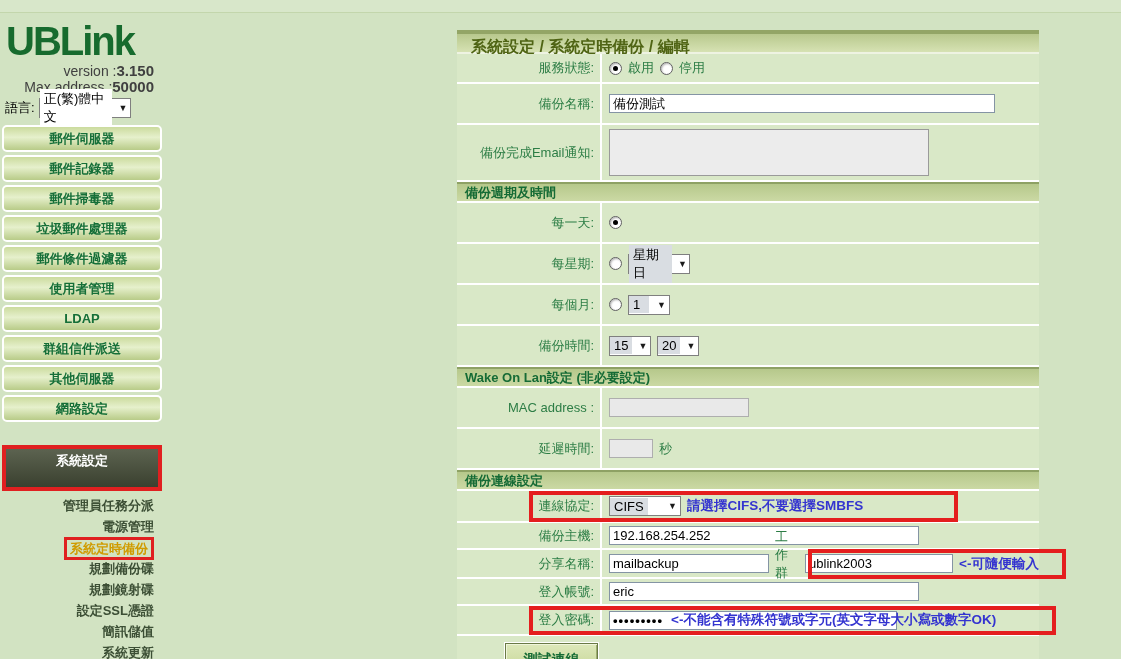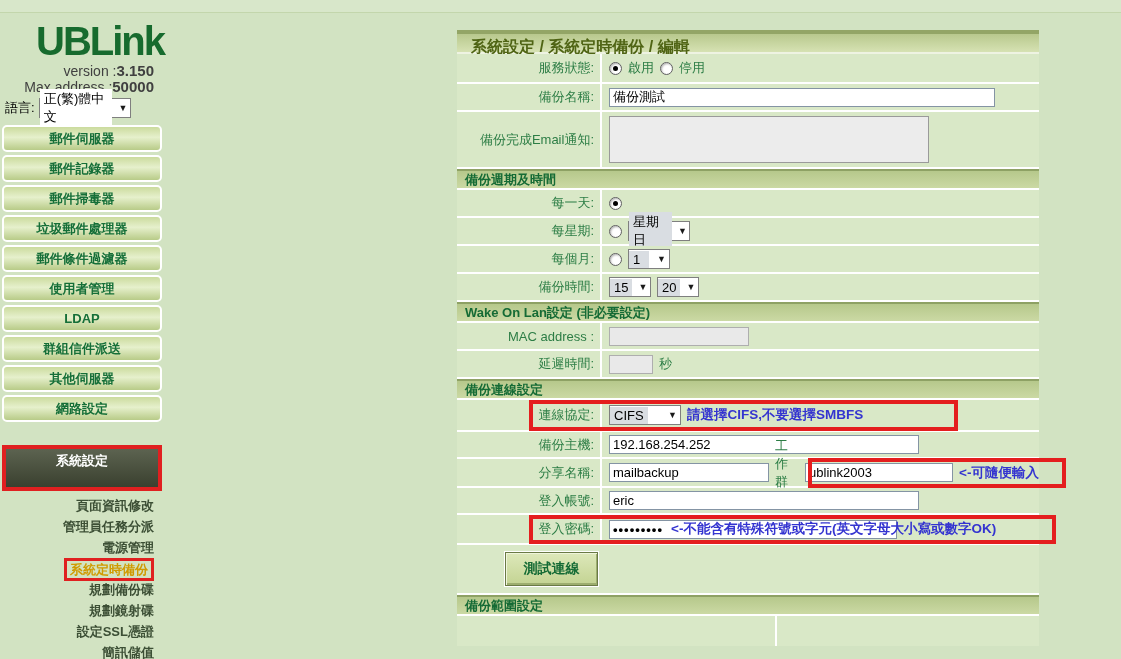--- a/index.html
+++ b/index.html
@@ -2,21 +2,21 @@
 <html><head>
 <meta charset="utf-8">
 <style>
   * { box-sizing: border-box; margin: 0; padding: 0; }
   html,body { width:1121px; height:659px; overflow:hidden; }
   body { font-family:"Liberation Sans","DejaVu Sans",sans-serif; background:#d2e3c2; position:relative; }
   .topbar { height:13px; background:#d8e7ca; border-bottom:1px solid #c3d6ac; }
 
   
   .sidebar { position:absolute; left:0; top:13px; width:164px; }
-  .logo { color:#176b2e; font-weight:bold; font-size:40px; letter-spacing:-2px; padding:6px 0 0 6px; line-height:44px;text-align:right; }
+  .logo { color:#176b2e; font-weight:bold; font-size:40px; letter-spacing:-2px; padding:6px 0 0 6px; line-height:44px; }
   .vline { text-align:right; padding-right:10px; font-size:14px; color:#404040; line-height:16px; }
   .vline b { font-size:15px; }
   .langrow { display:flex; align-items:center; padding:3px 0 2px 5px; font-size:13px; color:#000; gap:4px; }
   .menu { margin-top:5px; }
   .mbtn { height:27px; margin:0 2px 3px 2px; border:2px solid #fff; border-radius:5px;
           background:linear-gradient(180deg,#cbdb9e 0%,#e6f0cc 45%,#b8cb88 100%);
           color:#156f38; font-weight:bold; font-size:13px; text-align:center; line-height:23px; cursor:pointer; }
   .mbtn.active { background:linear-gradient(180deg,#5c6350 0%,#3a402f 100%); color:#fff;
           border:4px solid #e02020; border-radius:0; height:46px; line-height:23px;margin-top:23px; }
   .submenu { margin-top:4px; }
@@ -30,21 +30,21 @@
   .ptitle { border-top:4px solid #93a566; background:linear-gradient(180deg,#b8c88d,#d6e2b3);
             height:24px; line-height:26px; padding-left:14px; font-size:16px; font-weight:bold; color:#4f6414;
             border-bottom:2px solid #eef3e2; }
   .rows { background:#d9e8c7; }
   .row { display:flex; align-items:center; border-bottom:2px solid #fff; background:#d9e8c7; position:relative; }
   .row .lbl { width:145px; border-right:2px solid #fff; align-self:stretch; display:flex; align-items:center;
               justify-content:flex-end; padding-right:6px; color:#2c7d45; font-size:13px; white-space:nowrap; }
   .row .field { flex:1; display:flex; align-items:center; padding-left:7px; gap:6px; font-size:13px; color:#2c7d45; }
   .sec { height:21px; border-top:2px solid #8ea164; background:linear-gradient(180deg,#b6c88b,#cbd9a4);
          border-bottom:2px solid #fff; color:#156b35; font-weight:bold; font-size:13px; padding-left:8px; line-height:17px; }
-  .h30{height:30px} .h28{height:28px} .h27{height:27px} .h57{height:57px} .h32{height:32px} .h29{height:29px} .h50{height:50px}
+  .h30{height:30px} .h28{height:41px} .h27{height:27px} .h57{height:57px} .h32{height:32px} .h29{height:29px} .h50{height:50px}
 
   .ti { height:19px; border:1px solid #8494a4; background:#fff; font-size:13px; padding:0 3px; color:#000;
         font-family:"Liberation Sans",sans-serif; }
   .ti.gray { background:#e9e9e9; border:1px solid #aeaeae; }
   .w386{width:386px} .w310{width:310px} .w160{width:160px} .w148{width:148px} .w288{width:288px} .w140{width:140px} .w44{width:44px}
   textarea.ta { width:320px; height:47px; background:#ececec; border:1px solid #9a9a9a; resize:none;
         font-family:"Liberation Sans",sans-serif; font-size:13px; }
 
   .radio { width:13px; height:13px; border-radius:50%; border:1px solid #606060; background:#fff;
            box-shadow:inset 1px 1px 2px rgba(0,0,0,.3); display:inline-block; position:relative; flex:none; cursor:pointer; }
@@ -98,21 +98,20 @@
       <div class="mbtn">垃圾郵件處理器</div>
       <div class="mbtn">郵件條件過濾器</div>
       <div class="mbtn">使用者管理</div>
       <div class="mbtn">LDAP</div>
       <div class="mbtn">群組信件派送</div>
       <div class="mbtn">其他伺服器</div>
       <div class="mbtn">網路設定</div>
       <div class="mbtn active">系統設定</div>
     </div>
   <div class="submenu" id="submenu">
-      <div class="smitem">頁面資訊修改</div>
       <div class="smitem">管理員任務分派</div>
       <div class="smitem">電源管理</div>
       <div class="smitem"><span class="act">系統定時備份</span></div>
       <div class="smitem">規劃備份碟</div>
       <div class="smitem">規劃鏡射碟</div>
       <div class="smitem">設定SSL憑證</div>
       <div class="smitem">簡訊儲值</div>
       <div class="smitem">系統更新</div>
     </div>
   <div class="cutbtn"></div>

